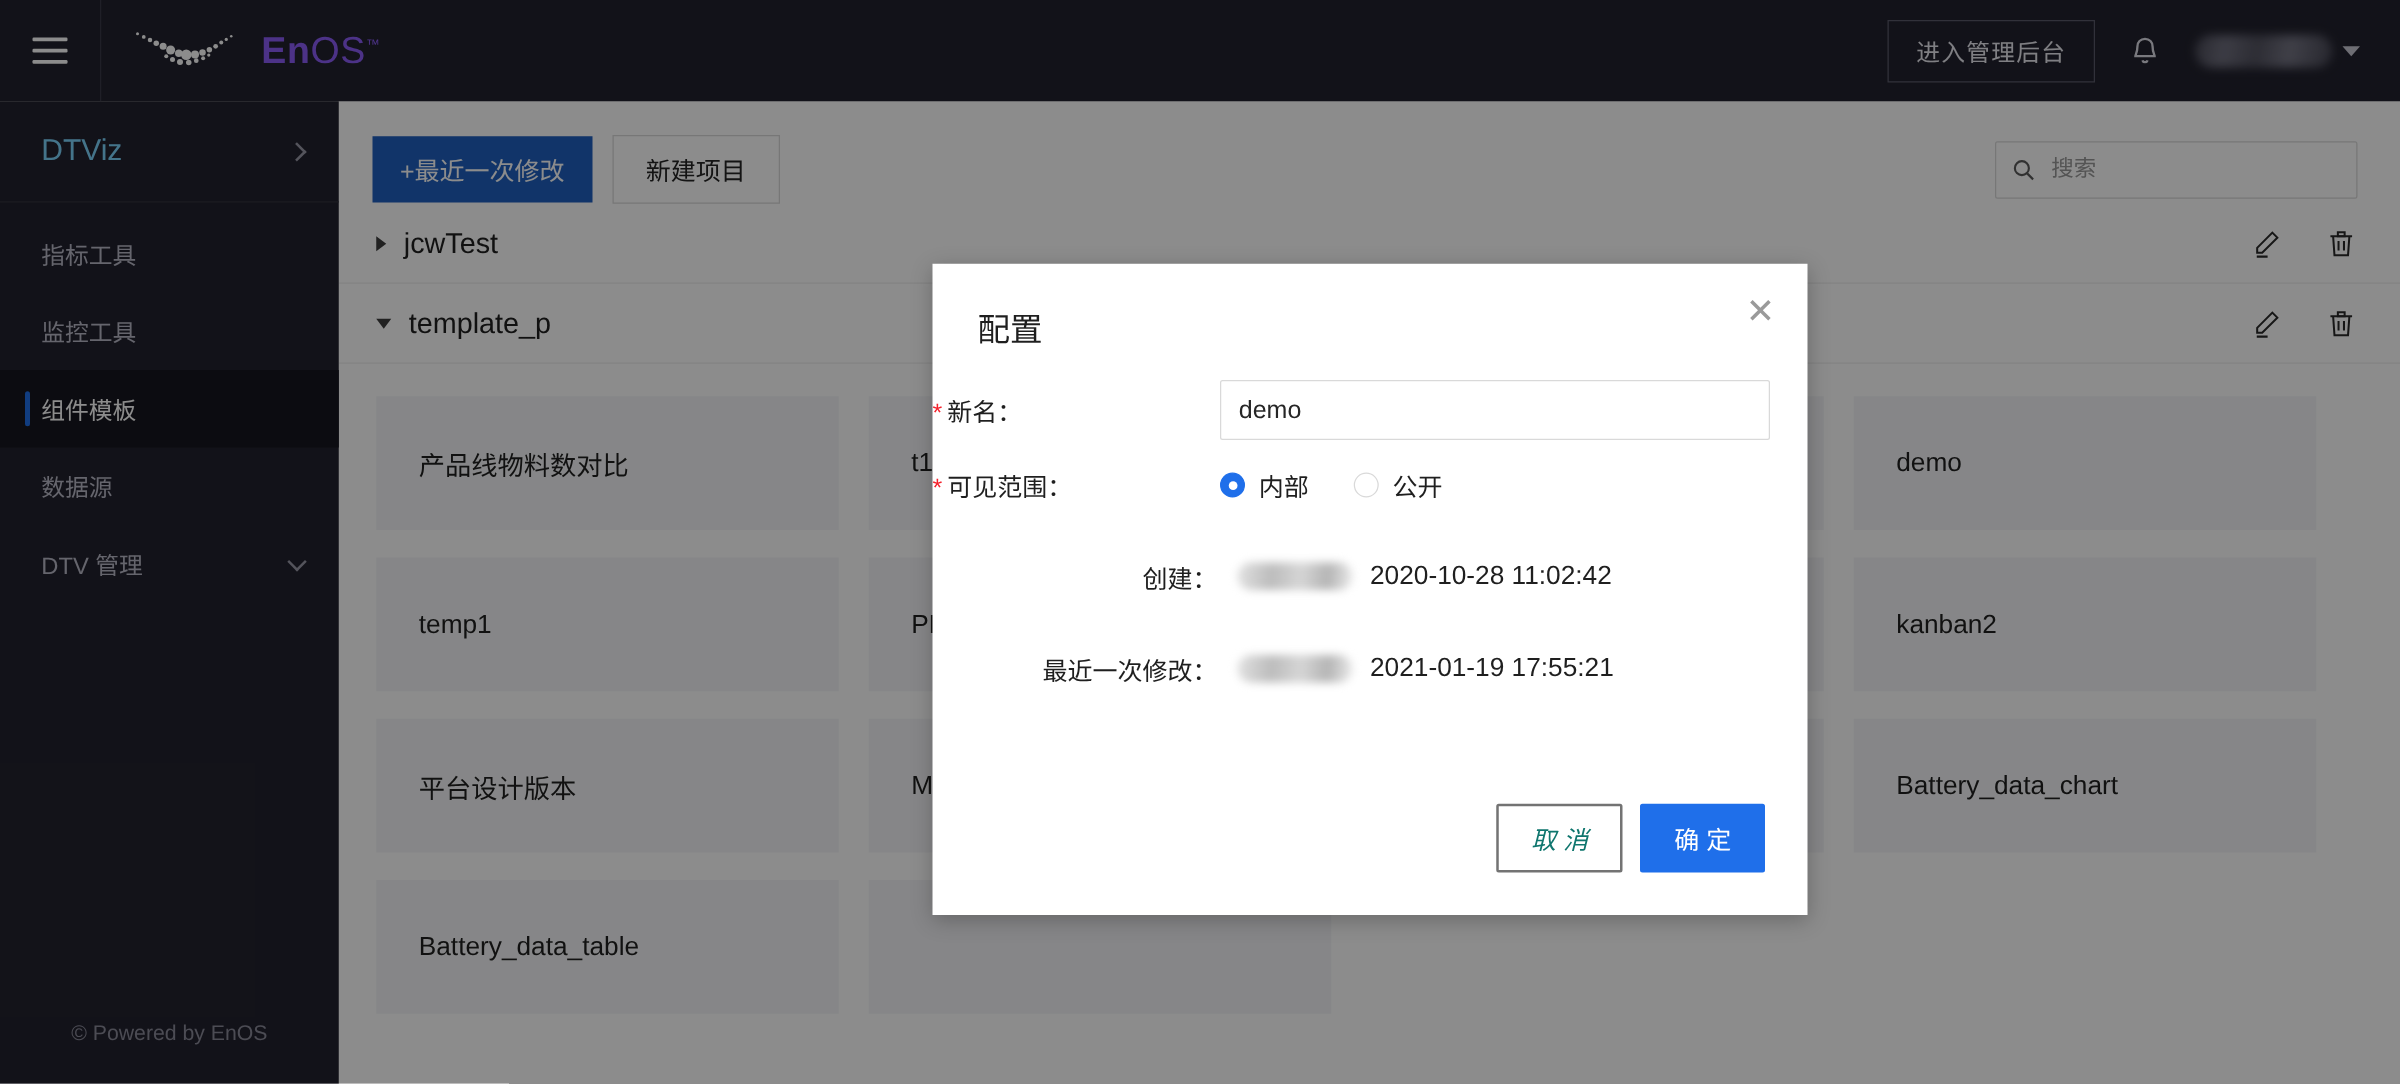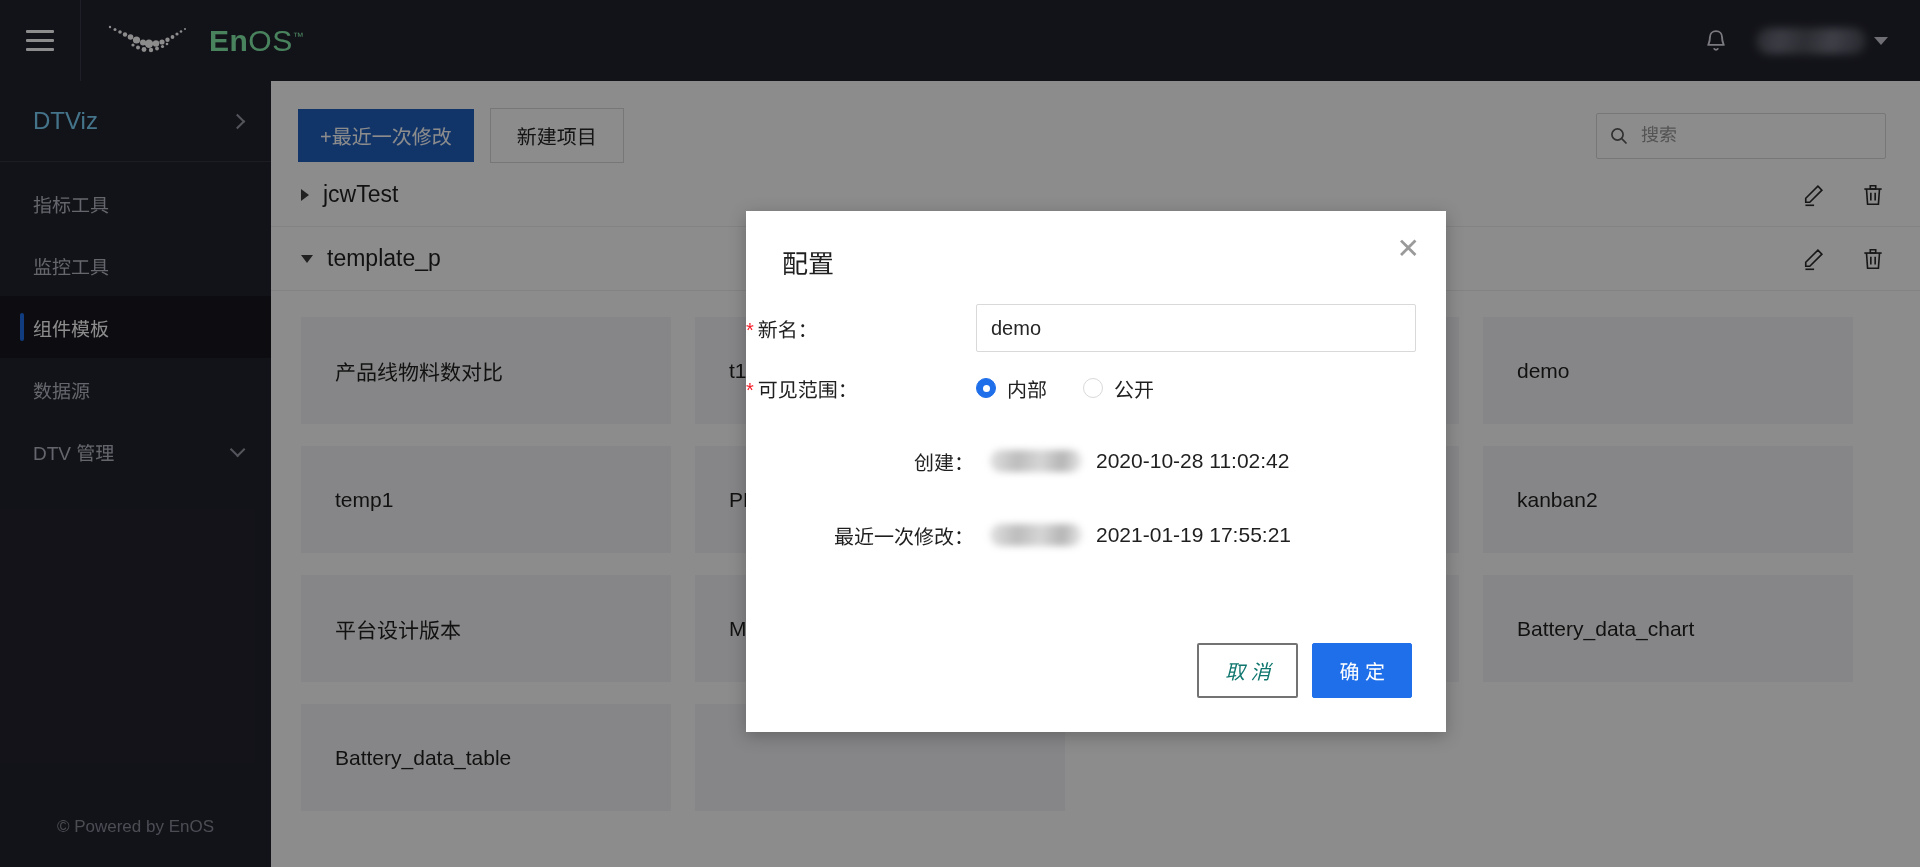--- a/index.html
+++ b/index.html
@@ -29,21 +29,21 @@
   .hamburger span {
     display: block; width: 28px; height: 3px;
     background: #ffffff; border-radius: 1px;
   }
   .logo-area {
     display: flex; align-items: center;
     height: 81px; padding-left: 24px; gap: 12px;
   }
   .logo-mark { width: 92px; height: 40px; }
   .logo-text {
-    color: #86efac; font-size: 30px; letter-spacing: 0.5px;
+    color: #8b5cf6; font-size: 30px; letter-spacing: 0.5px;
     position: relative; white-space: nowrap;
   }
   .logo-text b { font-weight: 700; }
   .logo-text i { font-style: normal; font-weight: 300; }
   .logo-tm { font-size: 11px; vertical-align: super; font-weight: 400; }
   .header-right {
     margin-left: auto; display: flex; align-items: center;
     gap: 26px; padding-right: 32px;
   }
   .admin-btn {
@@ -280,20 +280,21 @@
             <circle cx="57.5" cy="25.5" r="1.6"></circle>
           <circle cx="62" cy="23" r="1.3"></circle>
         </g>
       </svg>
       <div class="logo-text">
         <b>En</b><i>OS</i><span class="logo-tm">™</span>
       </div>
     </div>
 
     <div class="header-right">
+      <button class="admin-btn">进入管理后台</button>
       <svg class="bell" viewBox="0 0 24 24" fill="none" stroke="#dcdce6" stroke-width="1.6">
         <path d="M12 3.5c-3.1 0-5.2 2.3-5.2 5.2 0 4.4-1.4 5.6-1.4 6.6h13.2c0-1-1.4-2.2-1.4-6.6 0-2.9-2.1-5.2-5.2-5.2z"></path>
         <path d="M10.2 18.2a1.9 1.9 0 0 0 3.6 0"></path>
       </svg>
       <div class="user-box">
         <div class="user-blur"></div>
         <div class="caret-down"></div>
       </div>
     </div>
   </div>

